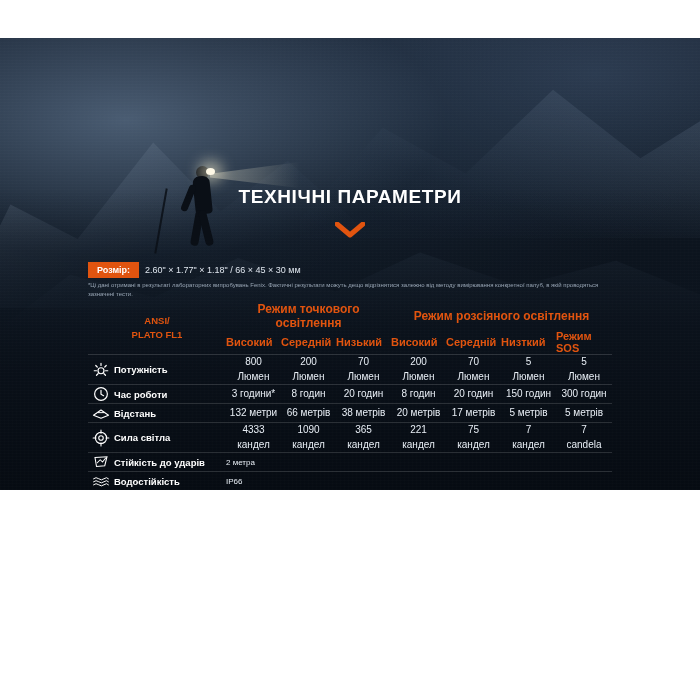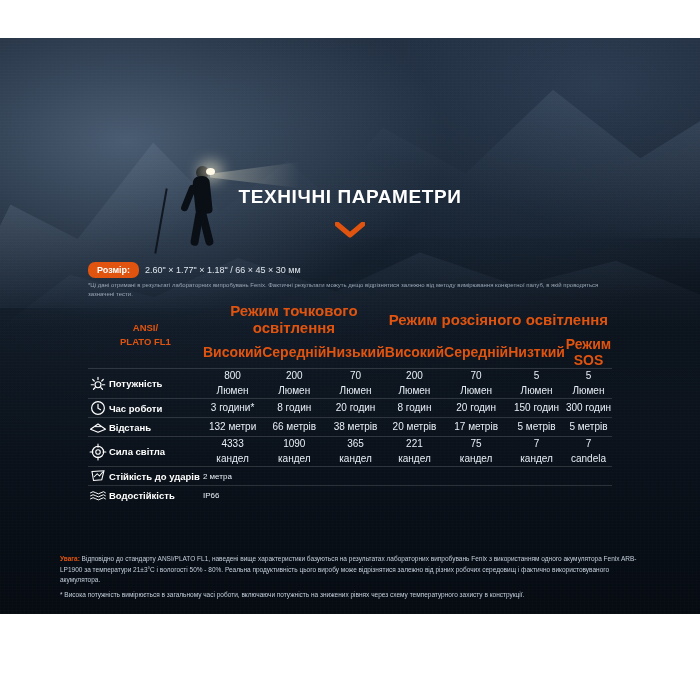--- a/index.html
+++ b/index.html
@@ -12,21 +12,21 @@
   .page{
     position:relative;
     width:700px;height:700px;
     overflow:hidden;
     background:#ffffff;
   }
   
   .band{
     position:absolute;
     left:0;top:38px;
-    width:700px;height:576px;
+    width:700px;height:452px;
     overflow:hidden;
     background:#0d1520;
   }
   .photo{
     position:absolute;inset:0;
     background:
       radial-gradient(120% 80% at 18% 18%, rgba(120,145,175,.55) 0%, rgba(40,58,80,.25) 38%, rgba(10,16,24,0) 70%),
       radial-gradient(90% 60% at 85% 8%, rgba(90,115,150,.35) 0%, rgba(12,18,28,0) 62%),
       linear-gradient(180deg,#16202e 0%, #101a26 22%, #0c141e 46%, #0a111a 70%, #070d15 100%);
   }
@@ -98,45 +98,45 @@
     color:#e1540f;font-size:22px;font-weight:bold;line-height:1;
   }
   .chev svg{display:inline-block;}
 
   
   .inforow{
     position:absolute;left:88px;top:222px;width:524px;height:19px;
   }
   .pill{
     display:inline-block;background:#e1540f;color:#fff;font-size:9px;font-weight:bold;
-    padding:3px 9px;border-radius:7px;vertical-align:middle;
+    padding:3px 9px;border-radius:0;vertical-align:middle;
   }
   .infotxt{
     display:inline-block;color:#dfe6ee;font-size:9px;vertical-align:middle;margin-left:6px;
   }
   .inf-left{position:absolute;left:0;top:0;}
   .inf-right{position:absolute;left:255px;top:0;}
   .footnote{
     position:absolute;left:88px;top:243px;width:524px;
     color:#98a5b4;font-size:6px;line-height:1.5;
   }
 
   
   .tbl{
     position:absolute;left:88px;top:264px;width:524px;
     border-collapse:collapse;
     color:#e8eef5;
   }
   .tbl td,.tbl th{padding:0;border:0;}
   .hdr-grp{
-    color:#e1540f;font-size:15px;font-weight:bold;text-align:center;
+    color:#e1540f;font-size:12px;font-weight:bold;text-align:center;
     padding:6px 0 5px 0;
   }
   .hdr-sub{
-    color:#e1540f;font-size:14px;font-weight:bold;text-align:center;
+    color:#e1540f;font-size:11px;font-weight:bold;text-align:left;
     padding:4px 0 6px 0;
   }
   .ansi{
     color:#e1540f;font-size:9.5px;font-weight:bold;text-align:center;line-height:1.5;
     padding:4px 0;
   }
   .rowlabel{
     color:#ffffff;font-size:9.5px;font-weight:bold;text-align:left;padding:7px 0 7px 4px;
     white-space:nowrap;
   }

